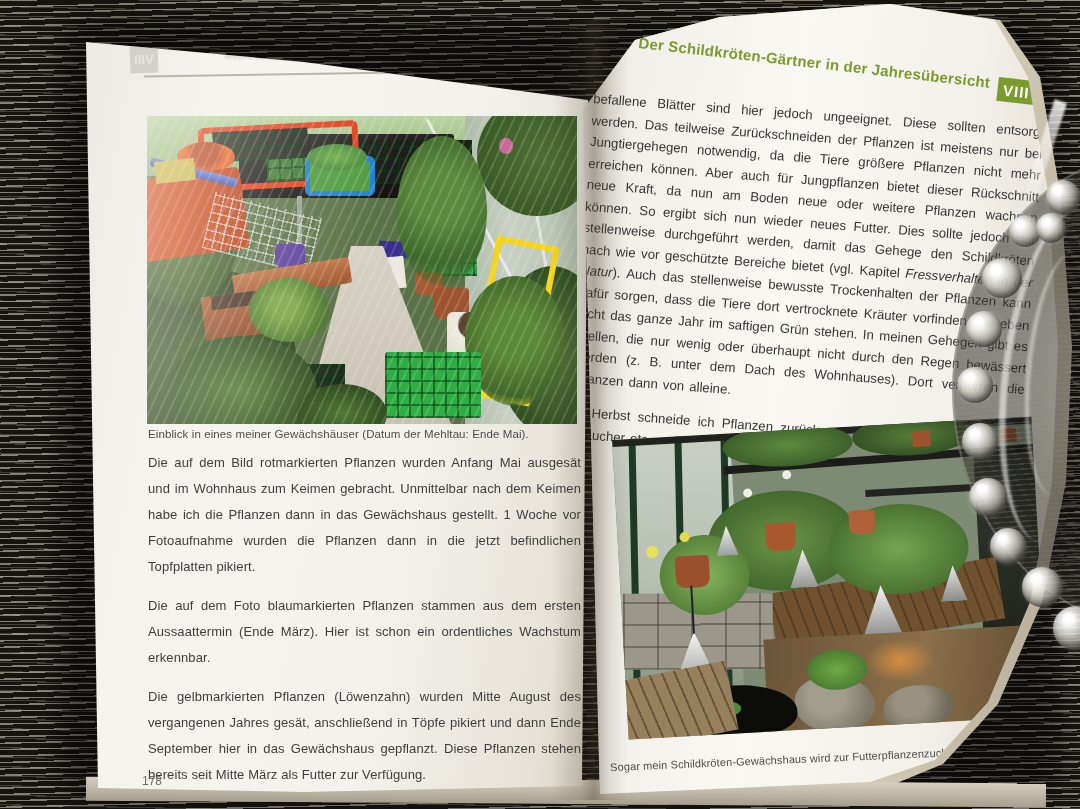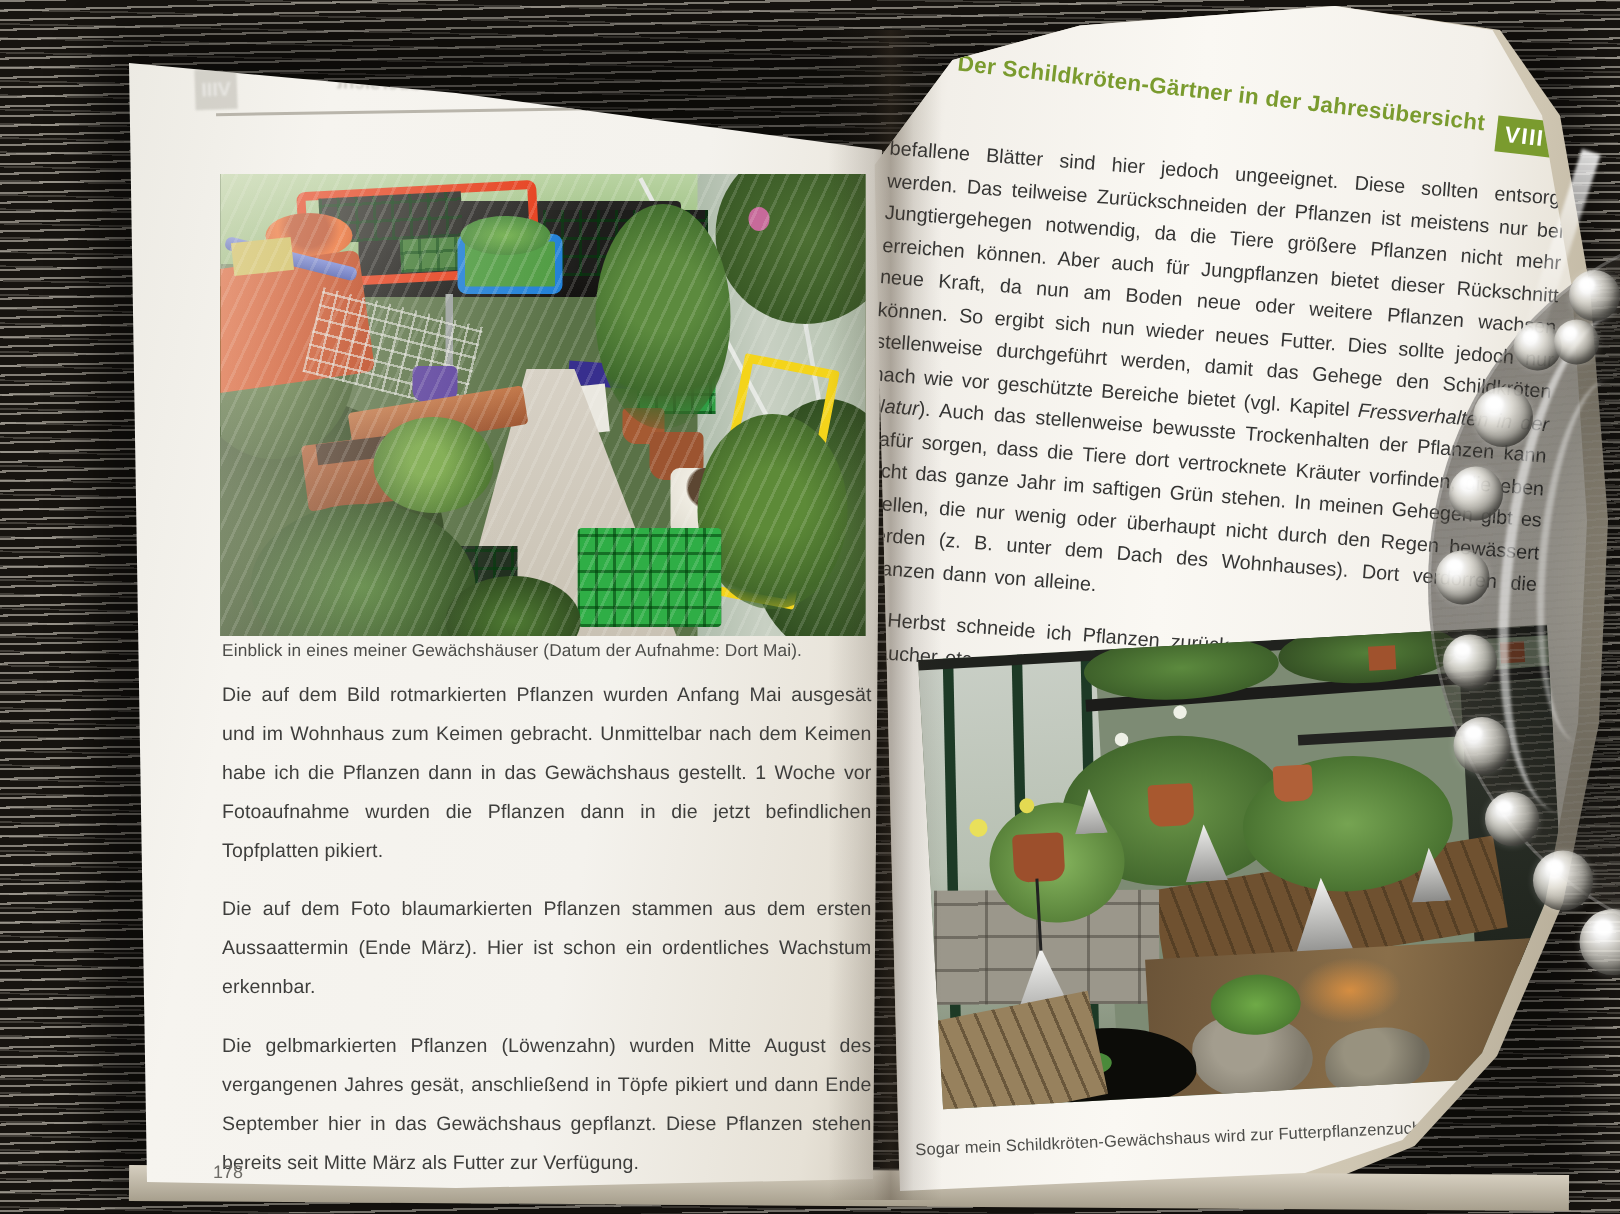--- a/index.html
+++ b/index.html
@@ -146,21 +146,21 @@
       <div class="abs grid-tray" style="left:122px;top:248px;width:76px;height:52px;background-color:#223020;"></div>
       <div class="abs blob" style="left:20px;top:220px;width:150px;height:110px;background:radial-gradient(#55823a,#314d21 78%);"></div>
       <div class="abs blob" style="left:150px;top:268px;width:90px;height:60px;background:radial-gradient(#4f7a33,#2f4a1f 78%);"></div>
 
       <div class="abs blob" style="left:250px;top:20px;width:90px;height:150px;background:radial-gradient(circle at 50% 40%,#5c8a3e 25%,#3f6a2c 65%,rgba(50,80,35,0));"></div>
       <div class="abs blob" style="left:352px;top:22px;width:14px;height:16px;background:#c76a9a;"></div>
 
       <div class="shade" style="background:linear-gradient(105deg,rgba(243,240,230,.5),rgba(243,240,230,.18) 30%,rgba(243,240,230,0) 50%),repeating-linear-gradient(115deg,rgba(255,255,250,.14) 0 2px,transparent 2px 9px);"></div>
     </div>
 
-    <div class="abs caption cap-left">Einblick in eines meiner Gewächshäuser (Datum der Aufnahme: Dort Mai).</div>
+    <div class="abs caption cap-left">Einblick in eines meiner Gewächshäuser (Datum der Mehltau: Ende Mai).</div>
 
     <div class="abs lp-text">
       <p>Die auf dem Bild rotmarkierten Pflanzen wurden Anfang Mai ausgesät und im Wohnhaus zum Keimen gebracht. Unmittelbar nach dem Keimen habe ich die Pflanzen dann in das Gewächshaus gestellt. 1 Woche vor Fotoaufnahme wurden die Pflanzen dann in die jetzt befindlichen Topfplatten pikiert.</p>
       <p>Die auf dem Foto blaumarkierten Pflanzen stammen aus dem ersten Aussaattermin (Ende März). Hier ist schon ein ordentliches Wachstum erkennbar.</p>
       <p>Die gelbmarkierten Pflanzen (Löwenzahn) wurden Mitte August des vergangenen Jahres gesät, anschließend in Töpfe pikiert und dann Ende September hier in das Gewächshaus gepflanzt. Diese Pflanzen stehen bereits seit Mitte März als Futter zur Verfügung.</p>
       <p>Im Sommer kann es notwendig sein, zu groß gewachsene Pflanzen zurückzuschneiden. Aus diesen Blättern bzw. Blüten entsteht sehr wertvolles, getrocknetes Futter, welches sich sehr gut aufbewahren lässt. Mit z. B. Mehltau</p>
     </div>
 
     <div class="abs pagenum pn-left">178</div>
   </div>

